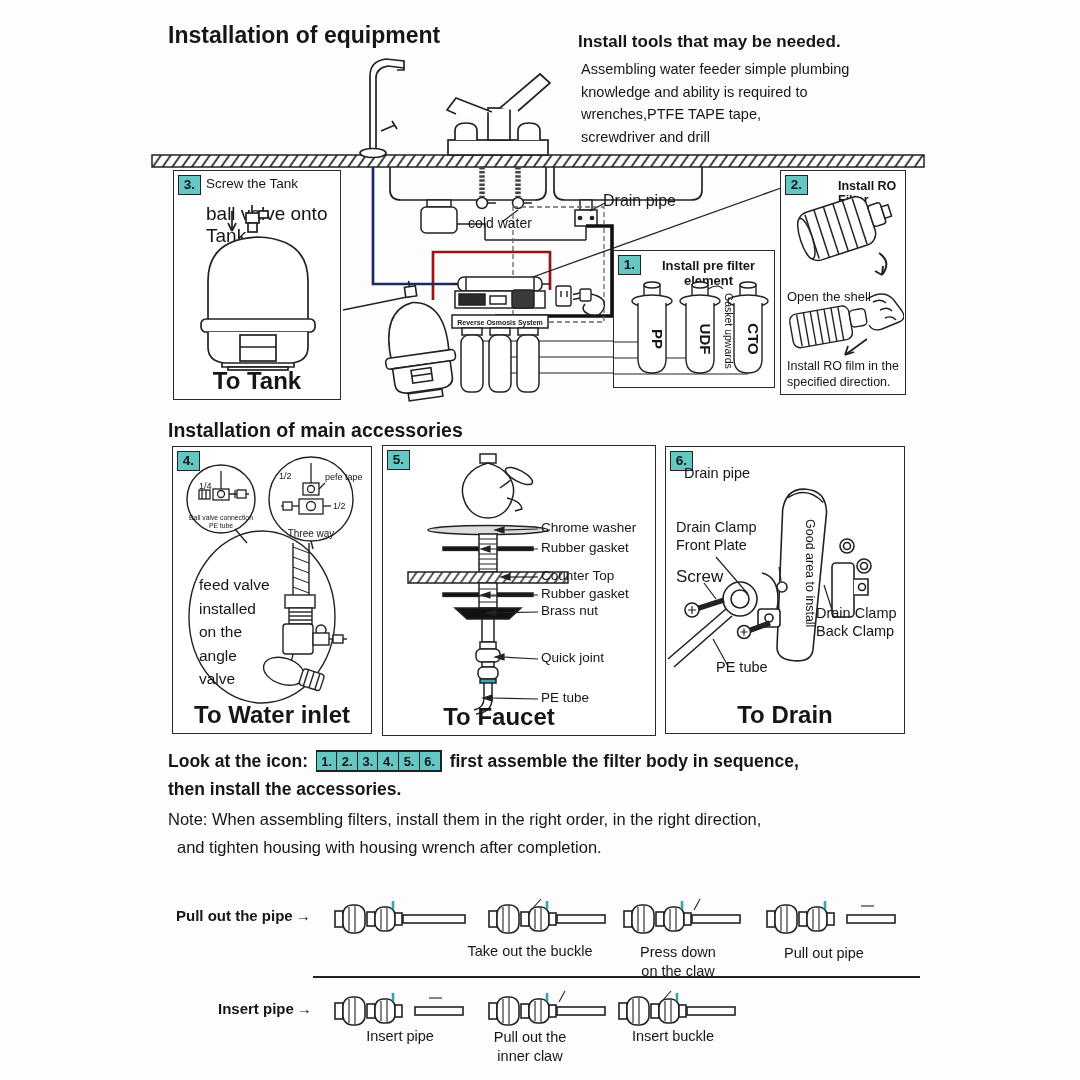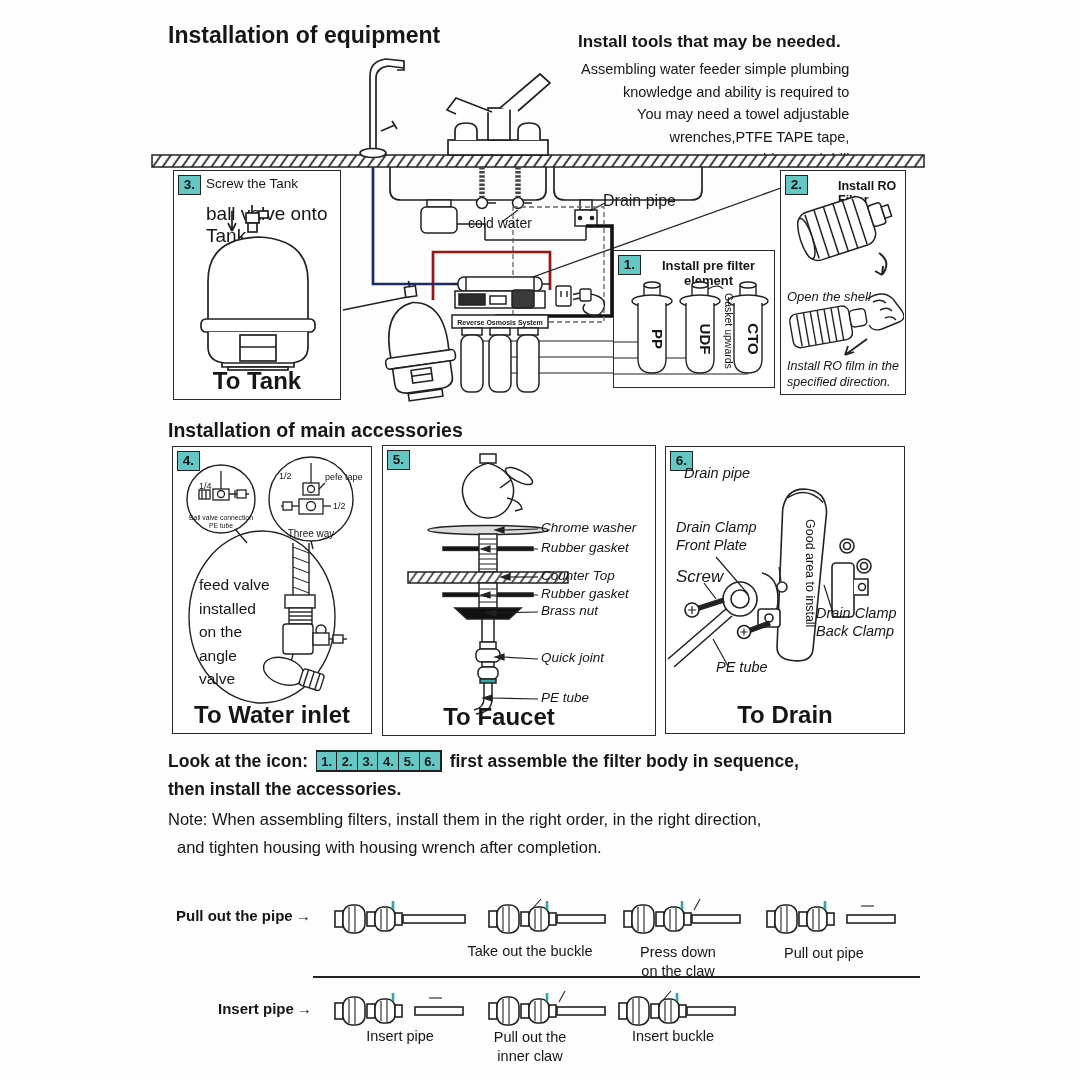--- a/index.html
+++ b/index.html
@@ -5,36 +5,35 @@
   html,body{margin:0;padding:0;background:#fff;}
   .page{position:relative;width:1080px;height:1080px;background:#fdfdfd;overflow:hidden;
         font-family:"Liberation Sans",sans-serif;color:#161616;}
   .abs{position:absolute;}
   .panel{position:absolute;border:1.6px solid #2a2a2a;background:#fff;box-sizing:border-box;}
   .badge{position:absolute;left:4px;top:4px;width:23px;height:20px;background:#64c7c3;
          border:1.6px solid #222;font-weight:bold;font-size:13.5px;line-height:1;
          display:flex;align-items:center;justify-content:center;box-sizing:border-box;}
   .boxtitle{position:absolute;font-weight:bold;}
   .cap{position:absolute;left:0;right:0;bottom:4px;text-align:center;font-weight:bold;font-size:24px;}
-  .lbl{position:absolute;font-size:13.5px;white-space:nowrap;font-style:italic;}
+  .lbl{position:absolute;font-size:13.5px;white-space:nowrap;}
   .seqbadge{width:22px;height:20px;background:#64c7c3;border:1.4px solid #222;margin-left:-1.4px;
             font-weight:bold;font-size:13px;display:flex;align-items:center;justify-content:center;box-sizing:border-box;}
   svg{display:block;}
 </style>
 </head>
 <body>
 
 <div class="page">
 
   <div class="abs" style="left:168px;top:22px;font-size:23px;font-weight:bold;">Installation of equipment</div>
   <div class="abs" style="left:578px;top:32px;font-size:17px;font-weight:bold;">Install tools that may be needed.</div>
-  <div class="abs" style="left:581px;top:58px;font-size:14.5px;line-height:22.5px;text-align:right;">
+  <div class="abs" style="left:581px;top:58px;font-size:14.5px;line-height:22.5px;">
     <div>Assembling water feeder simple plumbing</div>
     <div>knowledge and ability is required to</div>
-    <div>You may need a towel adjustable</div>
     <div>wrenches,PTFE TAPE tape,</div>
     <div>screwdriver and drill</div>
   </div>
 
   <svg class="abs" style="left:150px;top:28px;" width="780" height="392" viewBox="0 0 780 392">
     <defs>
       <pattern id="hatch" width="8" height="14" patternUnits="userSpaceOnUse" patternTransform="rotate(35)">
         <rect width="8" height="14" fill="#fff"></rect>
         <line x1="2" y1="0" x2="2" y2="14" stroke="#222" stroke-width="1.7"></line>
       </pattern>

